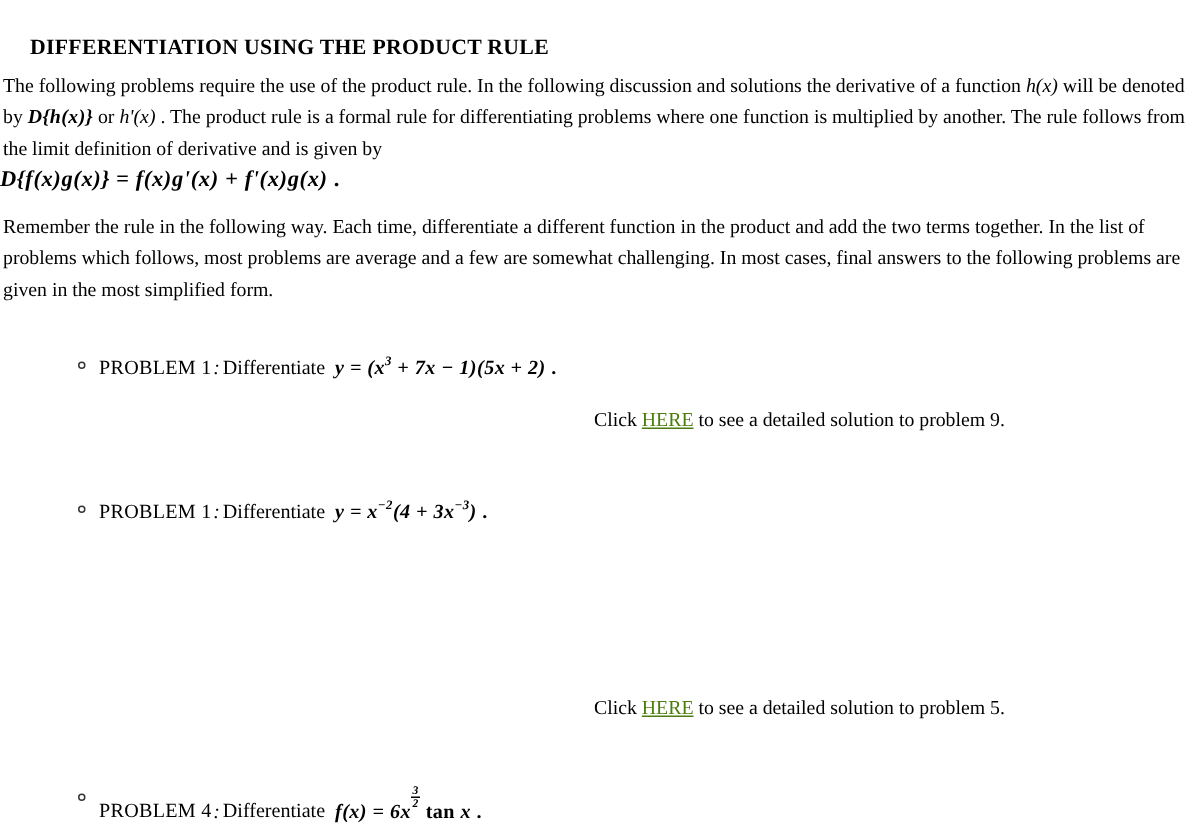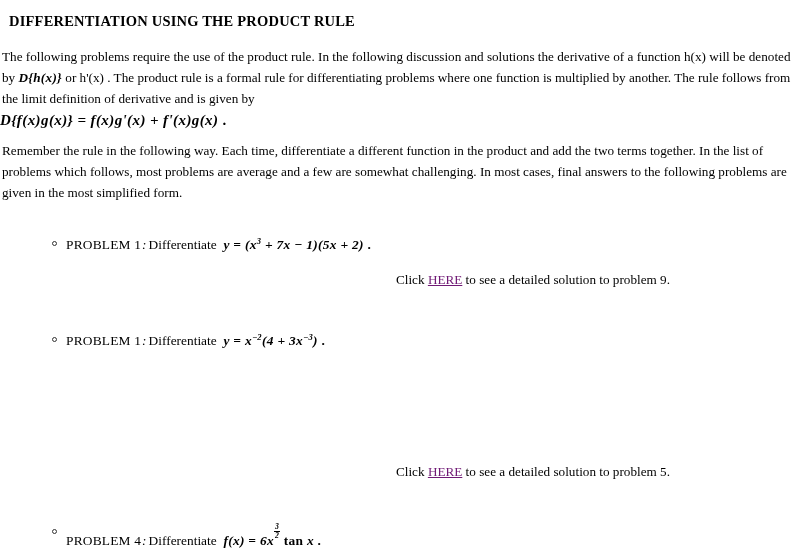--- a/index.html
+++ b/index.html
@@ -12,21 +12,21 @@
     height: 559px;
     overflow: hidden;
     font-family: "Liberation Serif", "DejaVu Serif", serif;
     color: #000000;
   }
   .page {
     width: 800px;
     height: 559px;
     position: relative;
     box-sizing: border-box;
-    padding: 5px;
+    padding: 16px;
   }
   h1.doc-title {
     font-size: 14.5px;
     font-weight: bold;
     margin: 0;
     padding: 8px 0 0 4px;
     letter-spacing: 0.2px;
     font-family: "Liberation Serif", "DejaVu Serif", serif;
   }
   p.body-para {
@@ -44,20 +44,21 @@
   }
   .para-remember {
     position: absolute;
     top: 140px;
     left: 0;
     width: 800px;
   }
   
   .m {
     font-family: "Liberation Serif", "DejaVu Serif", serif;
+    font-style: italic;
   }
   .mb {
     font-family: "Liberation Serif", "DejaVu Serif", serif;
     font-style: italic;
     font-weight: bold;
     letter-spacing: 0.3px;
   }
   .mup {
     font-style: normal;
   }
@@ -154,21 +155,21 @@
     width: 800px;
     text-align: center;
     font-size: 13.2px;
   }
   .solution-line .inner {
     display: inline-block;
     position: relative;
     left: 133px;
   }
   a.here-link {
-    color: #701a75;
+    color: #4d7c0f;
     text-decoration: underline;
     font-family: "Liberation Serif", "DejaVu Serif", serif;
   }
   .nowrap { white-space: nowrap; }
 </style>
 </head>
 <body>
 
 <div class="page">
 

